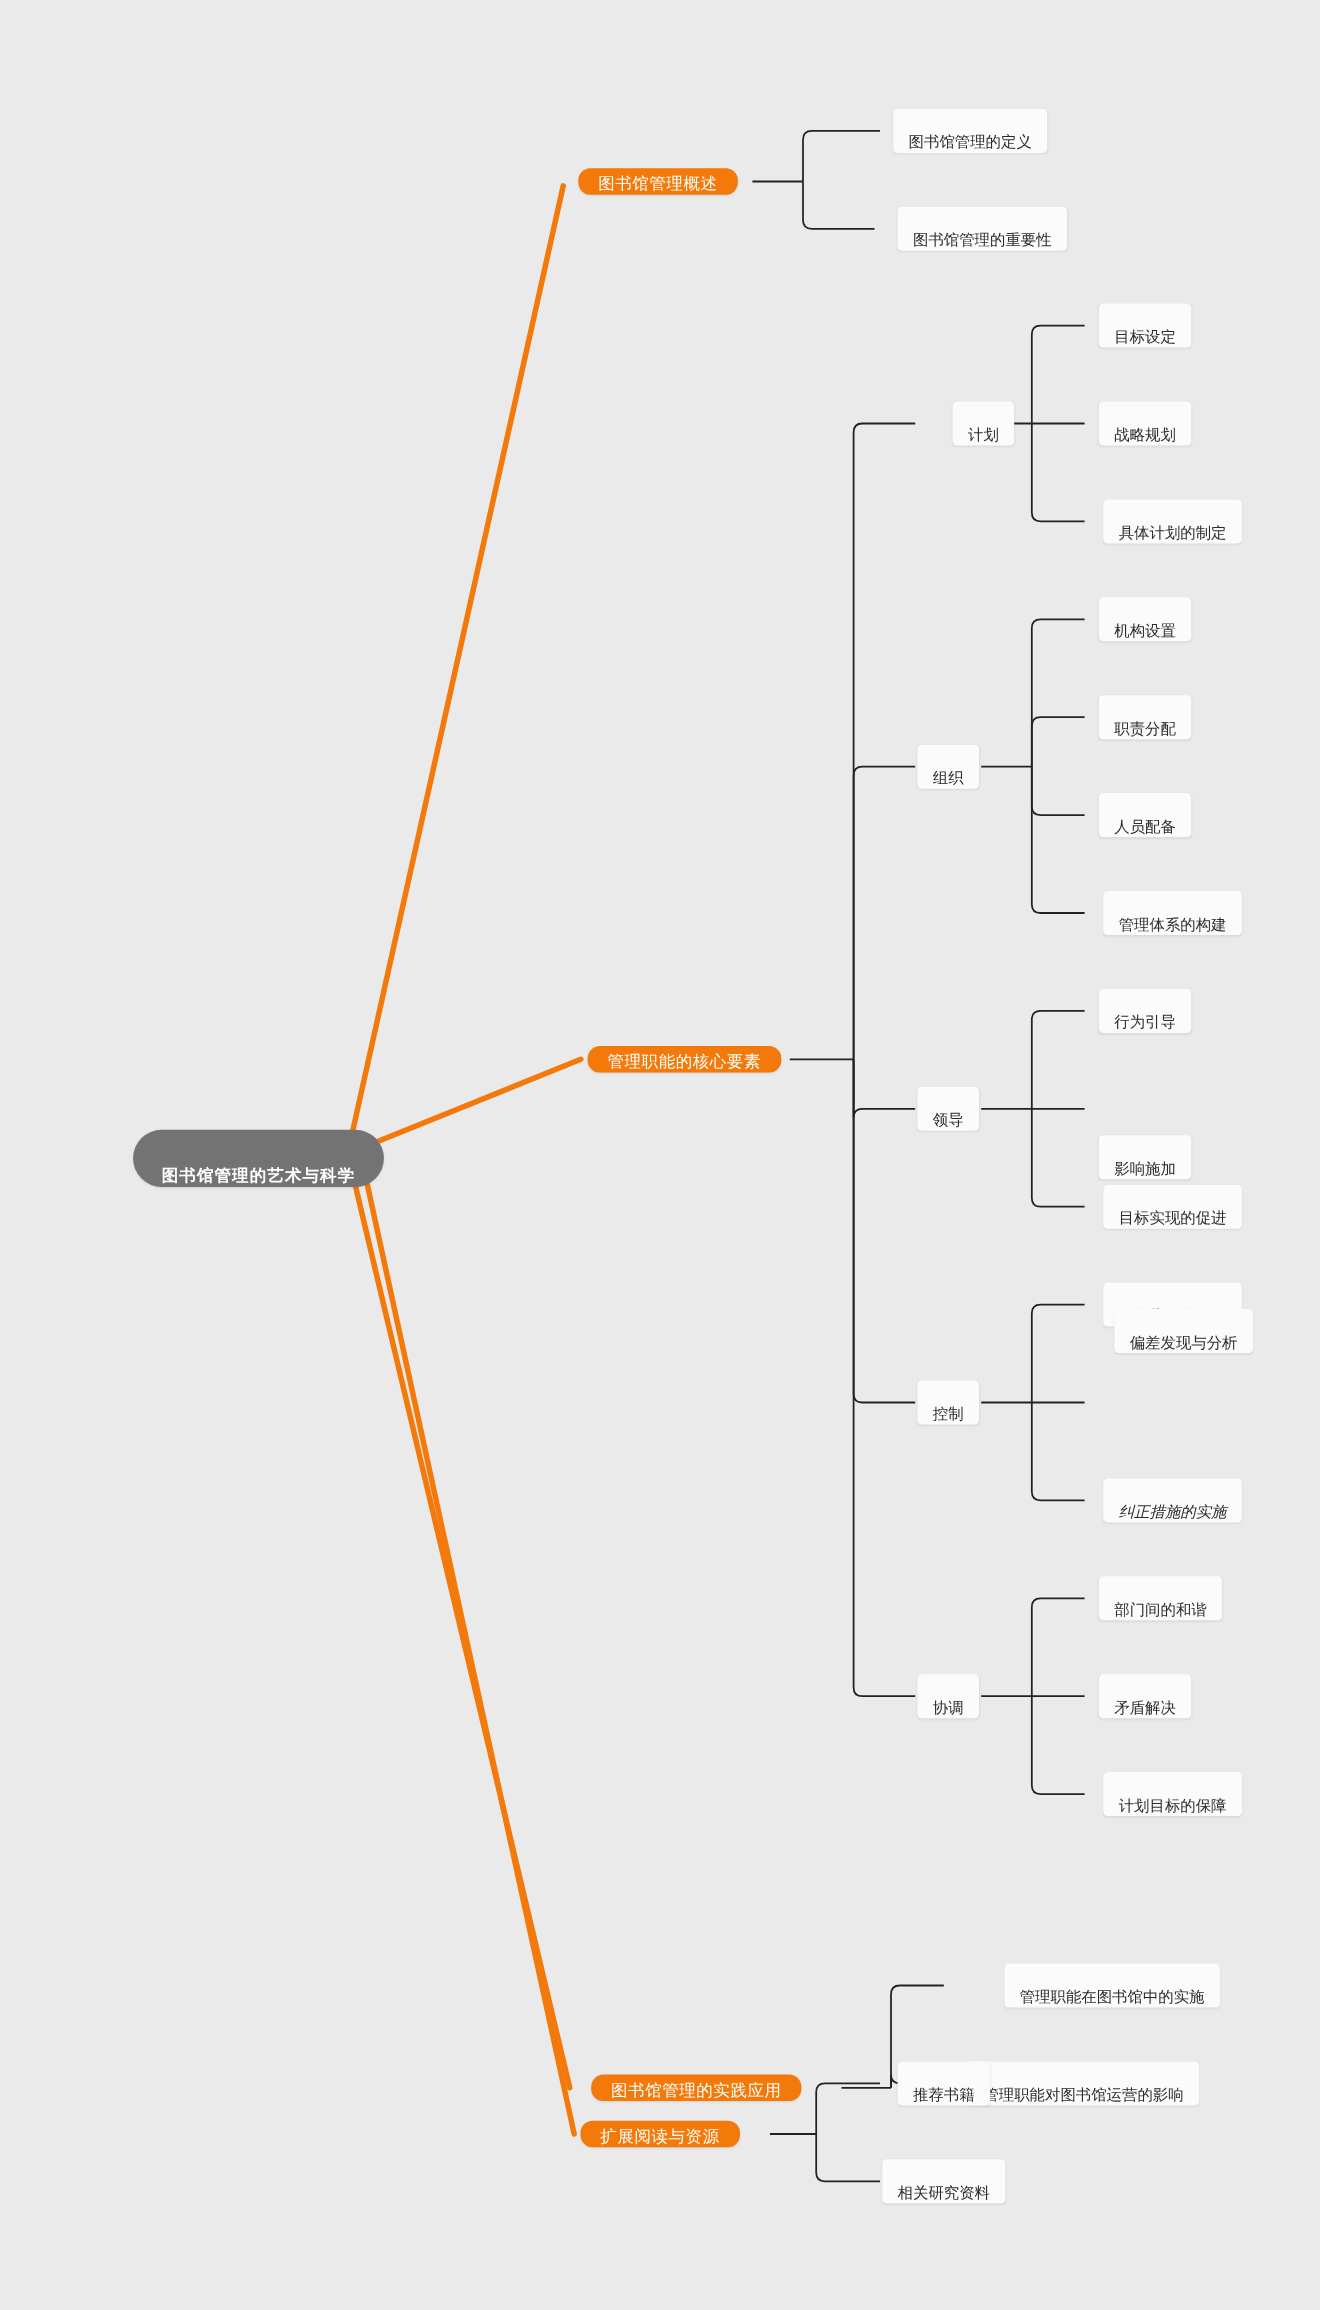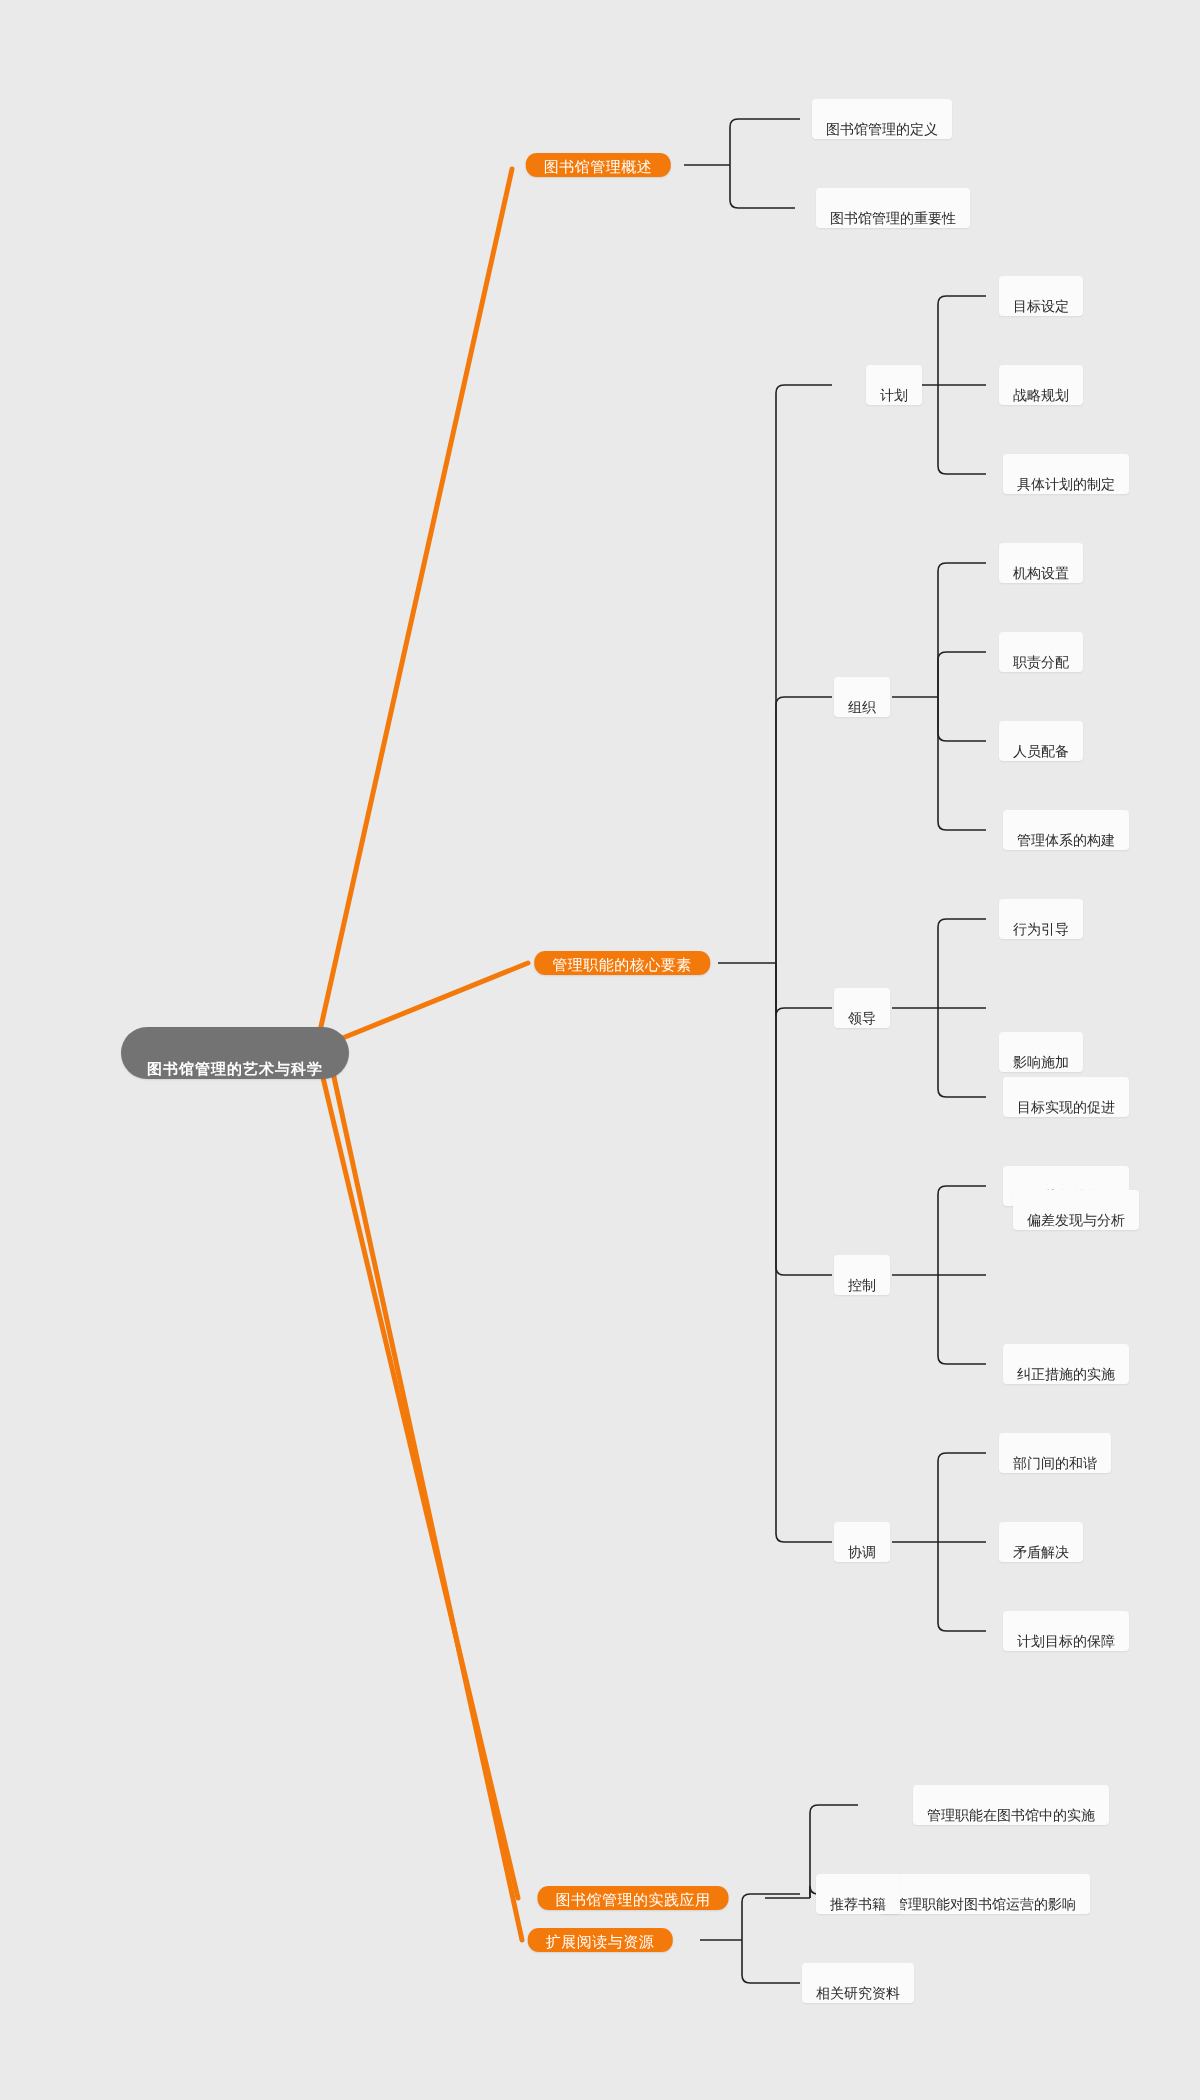--- a/index.html
+++ b/index.html
@@ -210,21 +210,21 @@
 
   <div class="node node-mid" style="left:862px; top:1275px;">
     <span>控制</span>
   </div>
   <div class="node node-leaf" style="left:1066px; top:1186px;">
     <span>工作执行的衡量</span>
   </div>
   <div class="node node-leaf" style="left:1066px; top:1210px;margin-left:10px;">
     <span>偏差发现与分析</span>
   </div>
-  <div class="node node-leaf" style="left:1066px; top:1364px;">
+  <div class="node node-leaf" style="left:1066px; top:1364px;font-style:italic;">
     <span>纠正措施的实施</span>
   </div>
 
   <div class="node node-mid" style="left:862px; top:1542px;">
     <span>协调</span>
   </div>
   <div class="node node-leaf" style="left:1055px; top:1453px;">
     <span>部门间的和谐</span>
   </div>
   <div class="node node-leaf" style="left:1041px; top:1542px;">

